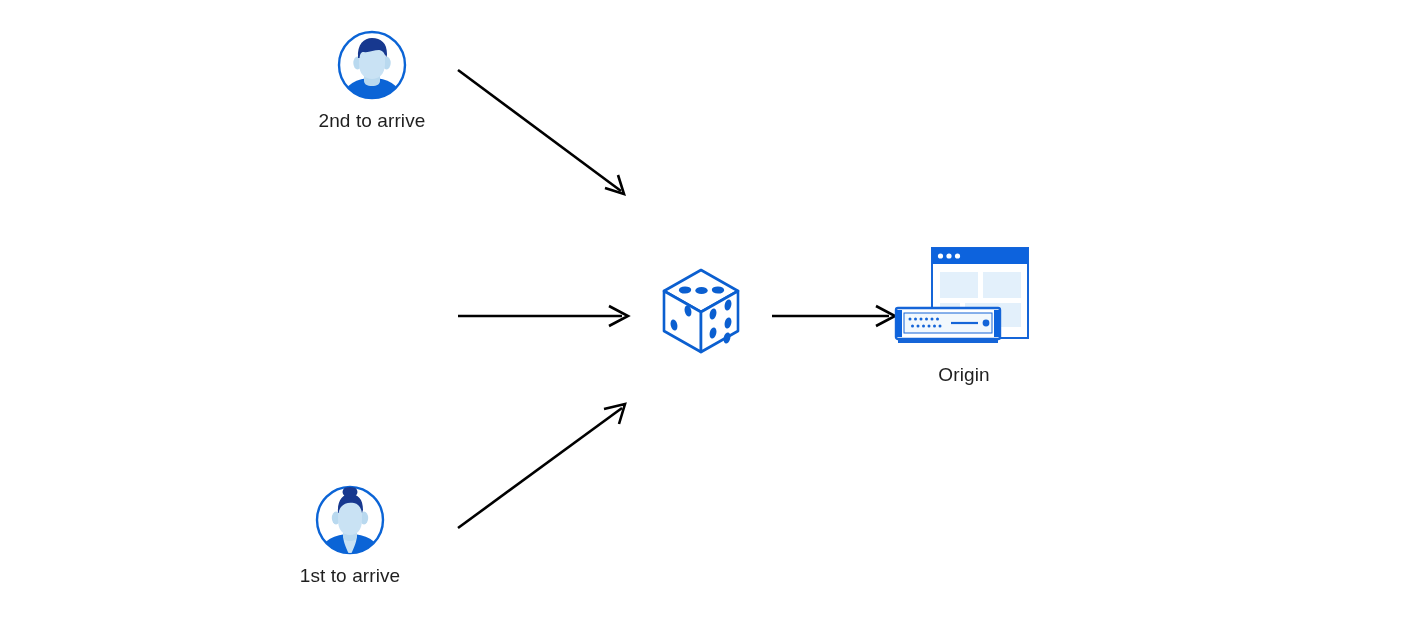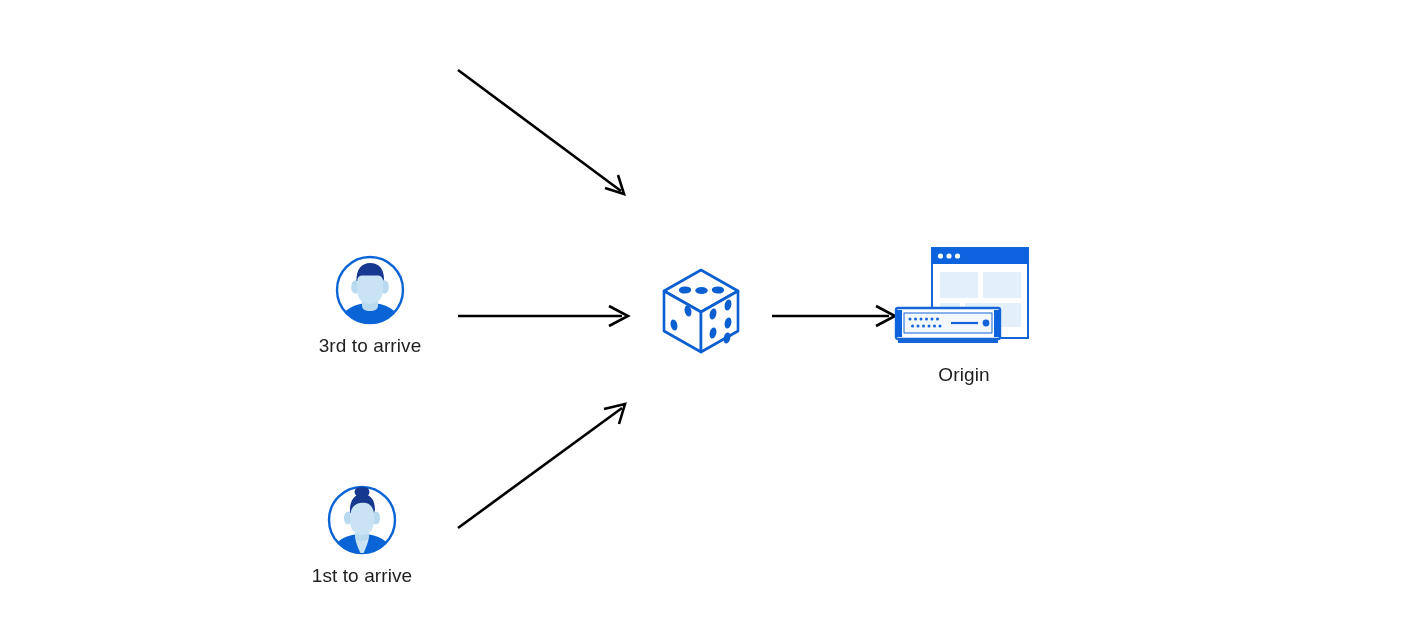--- a/index.html
+++ b/index.html
@@ -72,44 +72,50 @@
         <path d="M 604 409 L 625 404 L 619 424"></path>
       </g>
 
       <g>
         <line x1="772" y1="316" x2="889" y2="316"></line>
         <path d="M 876 306 L 895 316 L 876 326"></path>
       </g>
     </g>
   </svg>
 
-
-  <div class="node avatar-node" style="left:333px; top:253px; width:74px; height:74px;">
+  <div class="node avatar-node" style="left:335px; top:28px; width:74px; height:74px;">
     <div class="node-icon">
       <svg width="74" height="74" viewBox="0 0 74 74">
         <defs>
-          <clipPath id="clipB">
+          <clipPath id="clipA">
               <circle cx="37" cy="37" r="33"></circle>
             </clipPath>
         </defs>
         <circle cx="37" cy="37" r="33" fill="#ffffff" stroke="#0b64d6" stroke-width="2.4"></circle>
-        <g clip-path="url(#clipB)">
-          <path d="M 5 74 C 7 58 20 50 37 50 C 54 50 67 58 69 74 Z" fill="#0b64d6"></path>
+        <g clip-path="url(#clipA)">
+
+          <path d="M 6 74 C 8 58 20 50 37 50 C 54 50 66 58 68 74 Z" fill="#0b64d6"></path>
+
           <path d="M 29 42 L 45 42 L 45 53 C 45 56 42 58 37 58 C 32 58 29 56 29 53 Z" fill="#b9d9ef"></path>
-          <ellipse cx="22.5" cy="34" rx="4.3" ry="6.8" fill="#b9d9ef"></ellipse>
-          <ellipse cx="51.5" cy="34" rx="4.3" ry="6.8" fill="#b9d9ef"></ellipse>
-          <path d="M 24 27 C 24 17 30 12 37 12 C 44 12 50 17 50 27 L 50 36 C 50 46 44 51 37 51 C 30 51 24 46 24 36 Z" fill="#c9e2f4"></path>
-          <path d="M 23.5 28 C 23 16 29 10 37 10 C 45.5 10 51 15.5 51 26 L 50.5 28 C 49 24 48 22.5 44 22.5 L 30 22.5 C 26 22.5 24.6 24 24.3 28 Z" fill="#17388f"></path>
-        </g>
-      </svg>
-    </div>
-    <div class="node-label">3rd to arrive</div>
-  </div>
-
-  <div class="node avatar-node" style="left:325px; top:483px; width:74px; height:74px;">
+
+          <ellipse cx="22.5" cy="35" rx="4.2" ry="6.5" fill="#b9d9ef"></ellipse>
+          <ellipse cx="51.5" cy="35" rx="4.2" ry="6.5" fill="#b9d9ef"></ellipse>
+
+          <path d="M 24 28 C 24 18 30 13 37 13 C 44 13 50 18 50 28 L 50 36 C 50 46 44 51 37 51 C 30 51 24 46 24 36 Z" fill="#c9e2f4"></path>
+
+          <path d="M 23 30 C 22 16 29 10 37 10 C 46 10 52 15 52 26 C 52 28 51.5 29 51 29 C 50 25 48 22 44 22 C 39 22 33 25 29 24 C 26 23.5 25 26 24.6 30 Z" fill="#17388f"></path>
+          <path d="M 44 21 C 47 21.5 49.5 23.5 50.8 27" fill="none" stroke="#17388f" stroke-width="1.6"></path>
+        </g>
+      </svg>
+    </div>
+    <div class="node-label">2nd to arrive</div>
+  </div>
+
+
+  <div class="node avatar-node" style="left:313px; top:483px; width:74px; height:74px;">
     <div class="node-icon">
       <svg width="74" height="74" viewBox="0 0 74 74">
         <defs>
           <clipPath id="clipC">
               <circle cx="37" cy="37" r="33"></circle>
             </clipPath>
         </defs>
         <circle cx="37" cy="37" r="33" fill="#ffffff" stroke="#0b64d6" stroke-width="2.4"></circle>
         <g clip-path="url(#clipC)">
 

